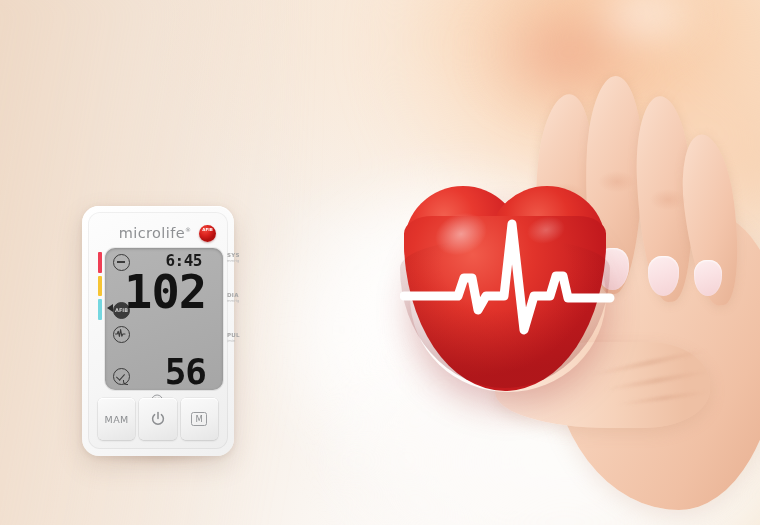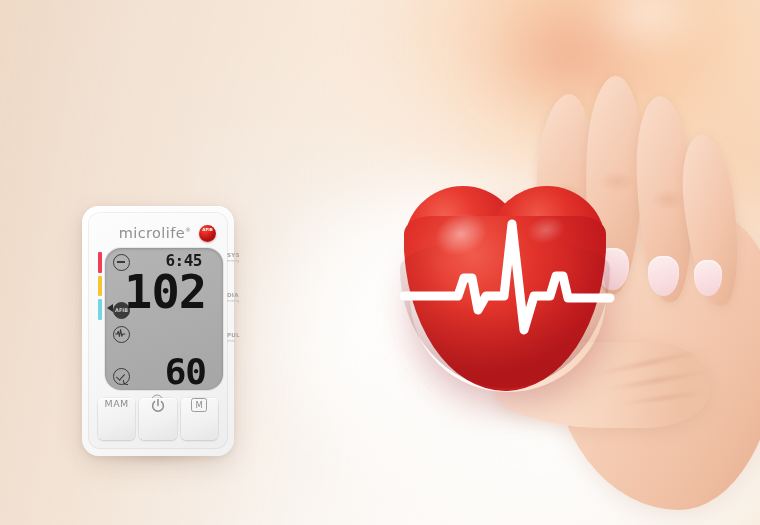--- a/index.html
+++ b/index.html
@@ -212,21 +212,21 @@
     font-family: "DejaVu Sans", sans-serif;
     font-weight: bold;
     overflow: hidden;
   }
 
   
   .lcd {
     position: absolute;
     left: 17px; top: 36px;
     width: 118px; height: 142px;
-    border-radius: 16px;
+    border-radius: 10px;
     background: linear-gradient(160deg, #b4b4b4 0%, #aeaeae 45%, #a6a6a6 100%);
     box-shadow: inset 0 1px 3px rgba(0,0,0,0.22), 0 0 0 1px rgba(0,0,0,0.07);
     overflow: hidden;
   }
   .lcd-time {
     position: absolute;
     right: 21px; top: 3px;
     font-family: "DejaVu Sans Mono", monospace;
     font-size: 16px;
     font-weight: bold;
@@ -345,21 +345,21 @@
     height: 42px;
     display: flex;
     gap: 4px;
   }
   .btn {
     flex: 1;
     border-radius: 5px;
     background: linear-gradient(160deg, #fafafa 0%, #f1f1f1 55%, #e6e6e6 100%);
     box-shadow: inset 0 1px 0 rgba(255,255,255,0.95), 0 1px 2px rgba(0,0,0,0.12), 0 0 0 0.6px rgba(0,0,0,0.07);
     display: flex;
-    align-items: flex-start;
+    align-items: center;
     justify-content: center;
     color: #8c8e91;
     font-size: 9.5px;
     letter-spacing: 0.4px;
     font-family: "DejaVu Sans", sans-serif;
   }
   .btn-m-box {
     border: 1.1px solid #9a9c9f;
     border-radius: 2.5px;
     padding: 1.5px 3px;
@@ -451,21 +451,21 @@
               <path d="M1.5 7 L3.2 7 L4.2 4.2 L5.4 9.4 L6.6 2.6 L7.8 9.2 L8.9 7 L11 7" fill="none" stroke="#3b3b3b" stroke-width="1.1" stroke-linecap="round" stroke-linejoin="round"></path>
             </svg>
           </div>
           <div style="height:18px"></div>
           <div class="ic ic-check"></div>
         </div>
         <div class="arrow-marker"></div>
 
         <div class="lcd-time">6:45</div>
         <div class="seg-num seg-sys">102</div>
-        <div class="seg-num seg-pul">60</div>
+        <div class="seg-num seg-pul">56</div>
       </div>
 
       <div class="lcd-labels">
         <div class="lbl-grp">
           <div class="lbl-main">SYS</div>
           <div class="lbl-sub">mmHg</div>
         </div>
         <div class="lbl-grp">
           <div class="lbl-main">DIA</div>
           <div class="lbl-sub">mmHg</div>

